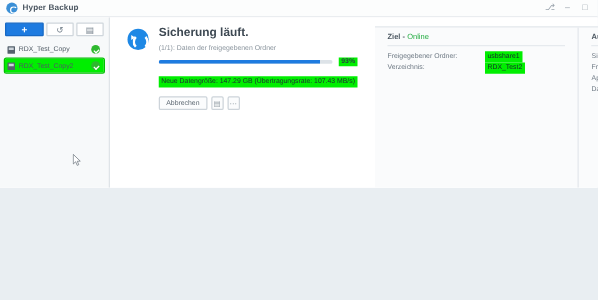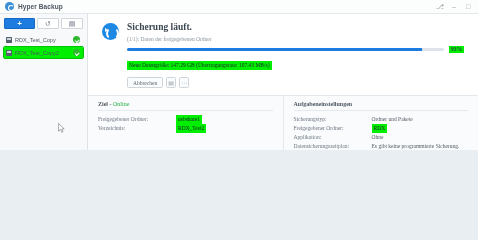--- a/index.html
+++ b/index.html
@@ -89,21 +89,21 @@
     margin-left: auto; width: 7px; height: 7px; border-radius: 50%;
     background: #2eb82e; position: relative; flex: 0 0 7px;
   }
   .task-status::after {
     content: ""; position: absolute; left: 1.6px; top: 2.6px;
     width: 3.2px; height: 1.6px;
     border-left: 1.1px solid #fff; border-bottom: 1.1px solid #fff;
     transform: rotate(-45deg);
   }
   
-  .main { flex: 1; min-width: 0; display: flex; flex-direction: column; background: #fff; font-family: Liberation Serif, serif; }
+  .main { flex: 1; min-width: 0; display: flex; flex-direction: row; background: #fff; }
   .status-block { padding: 7px 14px 0 14px; display: flex; }
   .status-icon {
     width: 17px; height: 17px; flex: 0 0 17px; border-radius: 50%;
     background: #1e88e5; margin-right: 8px; margin-top: 2px;
     position: relative;
   }
   .status-icon::before {
     content: ""; position: absolute; left: 4px; top: 4px;
     width: 9px; height: 9px; border-radius: 50%;
     border: 2px solid #ffffff;

